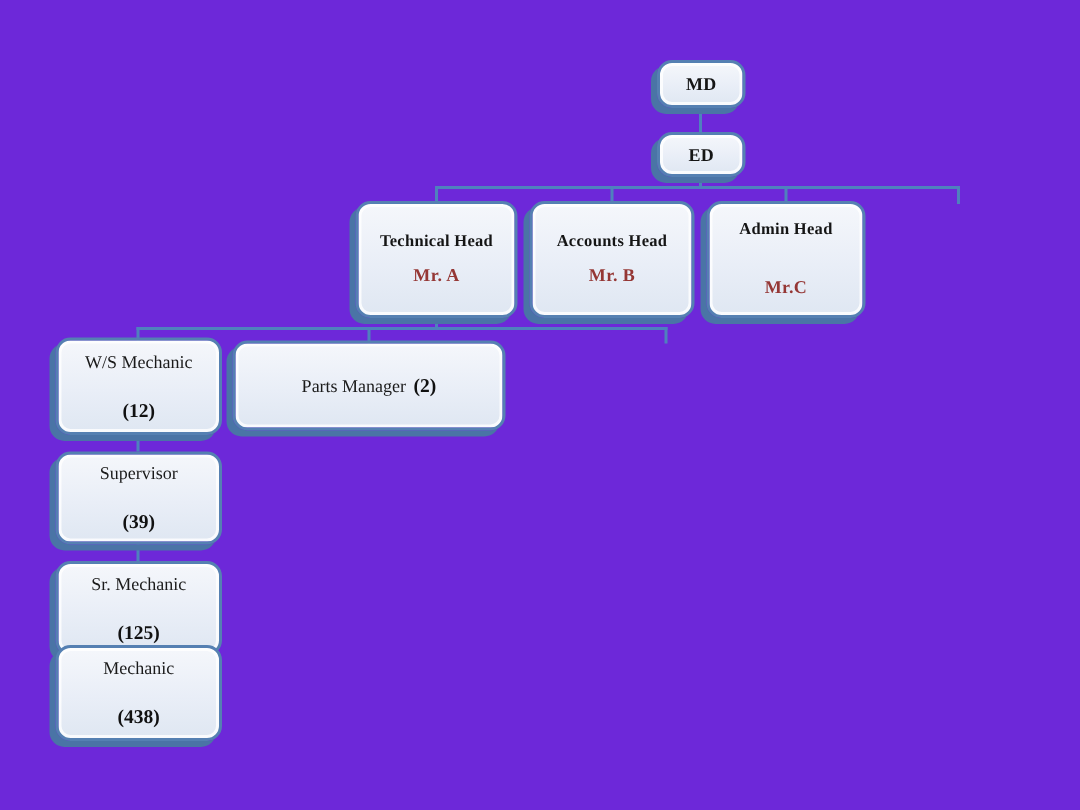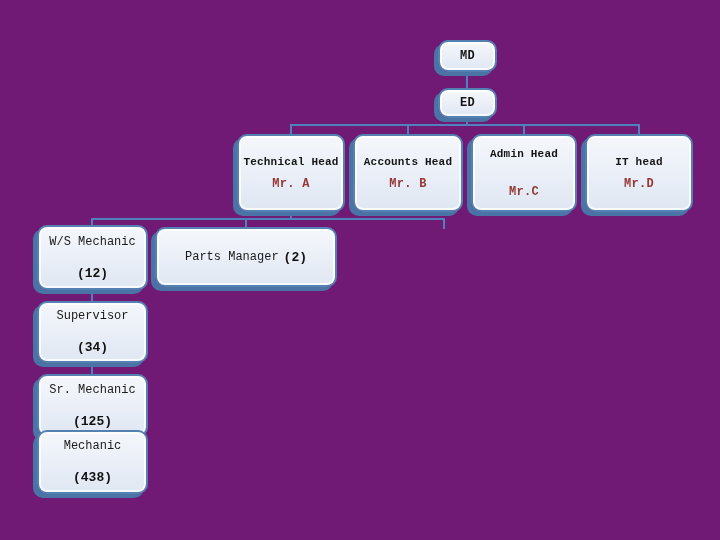--- a/index.html
+++ b/index.html
@@ -1,18 +1,18 @@
 <!DOCTYPE html>
 <html><head>
 <meta charset="utf-8">
 <style>
   html,body{margin:0;padding:0;background:#ffffff;}
   .canvas{
-    position:relative;width:720px;height:540px;background:#701a75;
-    font-family:Liberation Mono, monospace;overflow:hidden;
+    position:relative;width:720px;height:540px;background:#6d28d9;
+    font-family:Liberation Serif, serif;overflow:hidden;
   }
   .node{
     position:absolute;box-sizing:border-box;
     background:linear-gradient(180deg,#f5f7fb 0%,#e9eef7 55%,#dfe7f2 100%);
     border:2px solid #5580b2;border-radius:10px;
     box-shadow:-4px 4px 0 0 #4a74a6, inset 0 0 0 2px rgba(255,255,255,0.8);
     display:flex;flex-direction:column;align-items:center;justify-content:center;
     text-align:center;
   }
   .node.row{flex-direction:row;gap:5px;}
@@ -73,37 +73,33 @@
     <span class="t-name">Mr. A</span>
   </div>
   <div class="node n-accounts">
     <span class="t-title">Accounts Head</span>
     <span class="t-name">Mr. B</span>
   </div>
   <div class="node n-admin">
     <span class="t-title">Admin Head</span>
     <span class="t-name">Mr.C</span>
   </div>
-  <div class="node n-it">
-    <span class="t-title">IT head</span>
-    <span class="t-name">Mr.D</span>
-  </div>
 
   <div class="node n-ws">
     <span class="t-label">W/S Mechanic</span>
     <span class="t-count">(12)</span>
   </div>
   <div class="node n-parts row">
     <span class="t-label">Parts Manager</span>
     <span class="t-count t-count-inline">(2)</span>
   </div>
 
   <div class="node n-supervisor">
     <span class="t-label">Supervisor</span>
-    <span class="t-count">(34)</span>
+    <span class="t-count">(39)</span>
   </div>
   <div class="node n-srmech">
     <span class="t-label">Sr. Mechanic</span>
     <span class="t-count">(125)</span>
   </div>
   <div class="node n-mech">
     <span class="t-label">Mechanic</span>
     <span class="t-count">(438)</span>
   </div>
 

